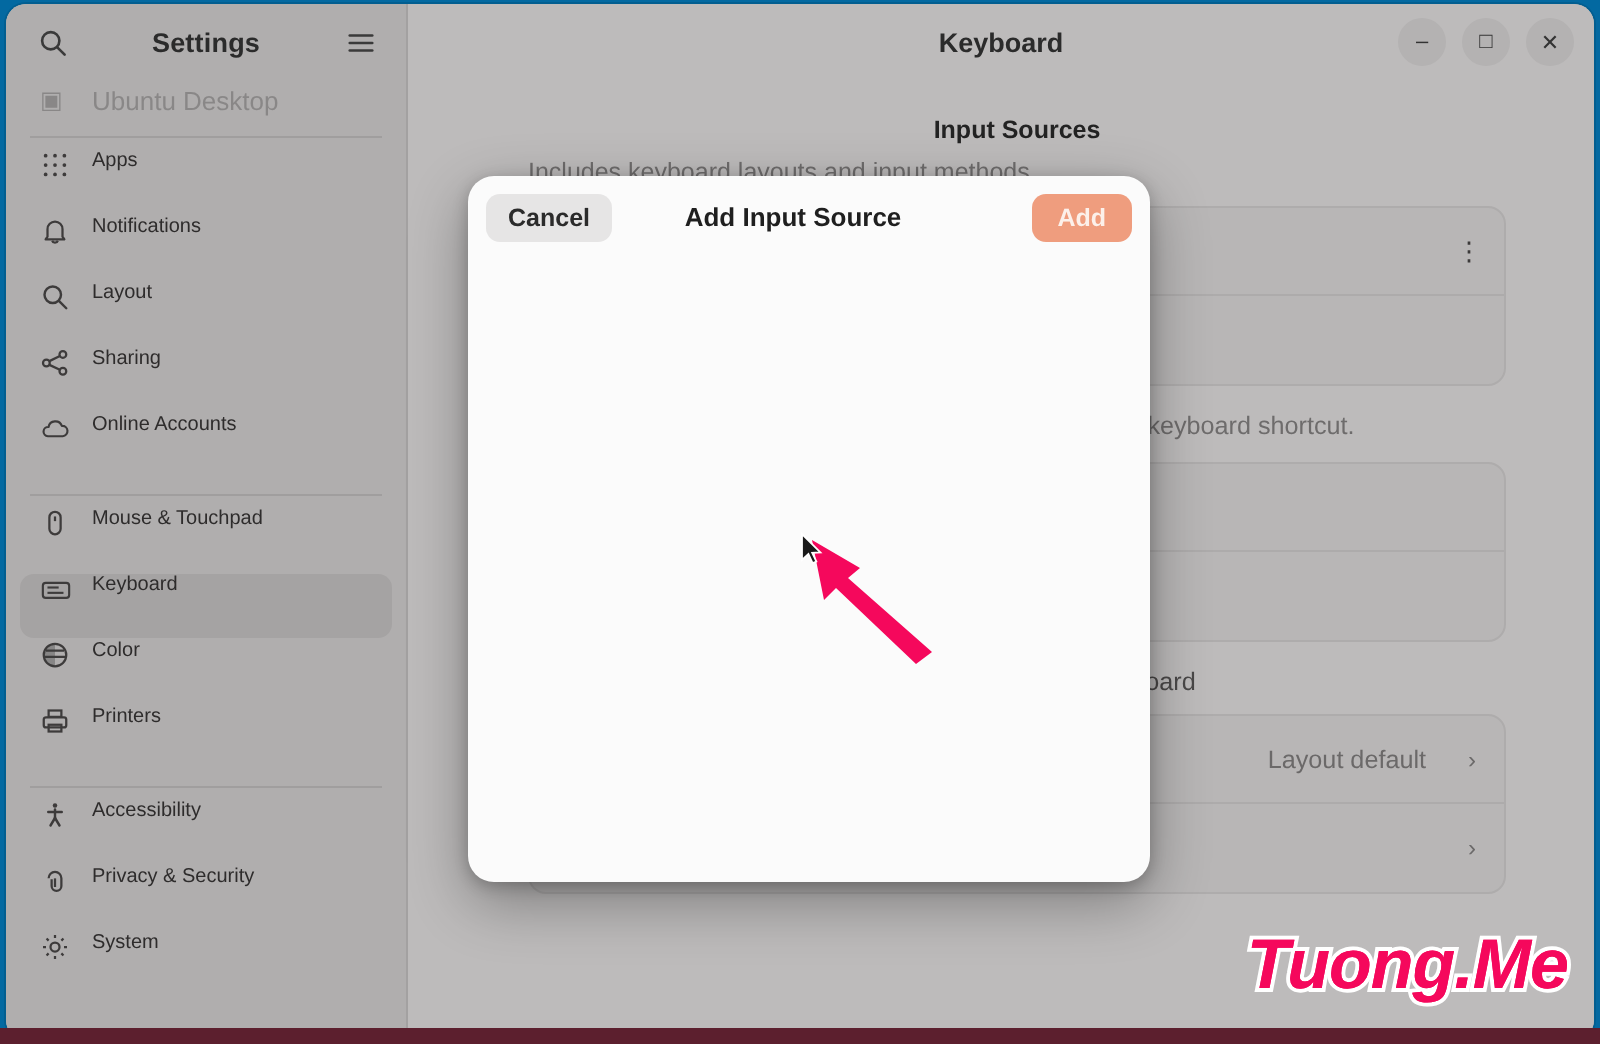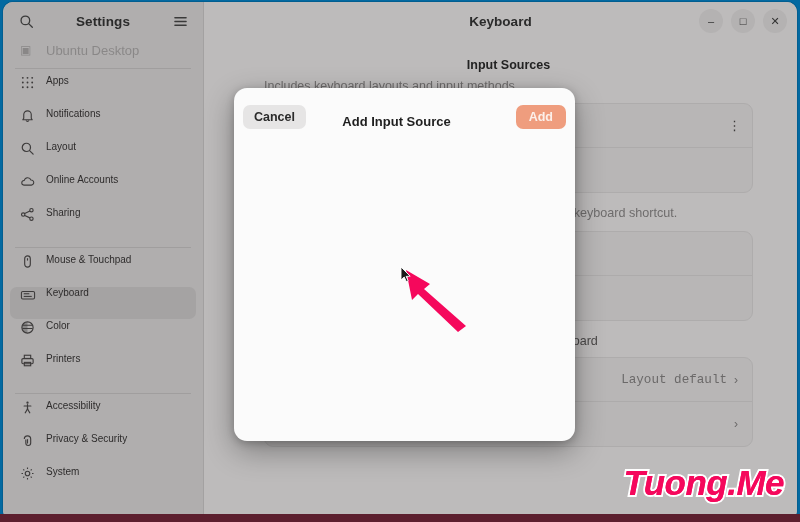--- a/index.html
+++ b/index.html
@@ -156,21 +156,21 @@
     height: 44px;
     display: flex;
     align-items: center;
     padding: 0 14px;
     font-size: 12.8px;
     color: #232323;
     border-bottom: 1px solid #adabab;
   }
   .row:last-child { border-bottom: none; }
   .row .spacer { flex: 1; }
-  .row .value { color: #6b6969; font-size: 12.6px; margin-right: 7px; font-family: Liberation Mono, monospace; }
+  .row .value { color: #6b6969; font-size: 12.6px; margin-right: 21px; }
   .row .chev { color: #6b6969; font-size: 12px; }
   .dots { letter-spacing: 0; font-size: 13px; color: #3b3939; line-height: 6px; text-align: center; width: 10px;}
   .note {
     font-size: 12.6px;
     color: #6e6c6c;
     margin: 13px 0 11px 2px;
   }
   .note2 {
     font-size: 12.6px;
     color: #4a4848;
@@ -183,21 +183,21 @@
     left: 231px; top: 86px;
     width: 341px; height: 353px;
     border-radius: 13px;
     background: #fbfbfb;
     box-shadow: 0 10px 30px rgba(0,0,0,.33), 0 2px 8px rgba(0,0,0,.22);
     overflow: hidden;
   }
   #dialog-header {
     height: 41px;
     display: flex;
-    align-items: flex-end;
+    align-items: center;
     padding: 0 9px;
     position: relative;
   }
   #btn-cancel {
     background: #e6e5e5;
     border: none;
     border-radius: 7px;
     padding: 5px 11px;
     font-size: 12.5px;
     font-weight: bold;
@@ -349,38 +349,38 @@
             <svg width="15" height="15" viewBox="0 0 16 16" fill="none" stroke="currentColor" stroke-width="1.3">
               <circle cx="6.8" cy="6.8" r="4.4"></circle>
                 <line x1="10.2" y1="10.2" x2="14" y2="14" stroke-linecap="round"></line>
             </svg>
           </span>
           <span class="nav-label">Layout</span>
         </div>
 
         <div class="nav-item">
           <span class="nav-ico">
-            <svg width="16" height="16" viewBox="0 0 18 16" fill="none" stroke="currentColor" stroke-width="1.2">
-              <path d="M4.4 11.5a2.6 2.6 0 0 1 .4-5.2 3.9 3.9 0 0 1 7.5-.6 2.9 2.9 0 0 1 .5 5.8H4.4z" stroke-linejoin="round"></path>
-            </svg>
-          </span>
-          <span class="nav-label">Online Accounts</span>
-        </div>
-
-        <div class="nav-item">
-          <span class="nav-ico">
             <svg width="15" height="15" viewBox="0 0 16 16" fill="none" stroke="currentColor" stroke-width="1.2">
               <circle cx="12.2" cy="3.4" r="1.8"></circle>
                 <circle cx="12.2" cy="12.4" r="1.8"></circle>
                 <circle cx="3.4" cy="8" r="1.8"></circle>
               <line x1="5" y1="7" x2="10.6" y2="4.3"></line>
                 <line x1="5" y1="9" x2="10.6" y2="11.6"></line>
             </svg>
           </span>
           <span class="nav-label">Sharing</span>
+        </div>
+
+        <div class="nav-item">
+          <span class="nav-ico">
+            <svg width="16" height="16" viewBox="0 0 18 16" fill="none" stroke="currentColor" stroke-width="1.2">
+              <path d="M4.4 11.5a2.6 2.6 0 0 1 .4-5.2 3.9 3.9 0 0 1 7.5-.6 2.9 2.9 0 0 1 .5 5.8H4.4z" stroke-linejoin="round"></path>
+            </svg>
+          </span>
+          <span class="nav-label">Online Accounts</span>
         </div>
 
         <div class="nav-sep"></div>
 
         <div class="nav-item">
           <span class="nav-ico">
             <svg width="15" height="15" viewBox="0 0 16 16" fill="none" stroke="currentColor" stroke-width="1.2">
               <rect x="5" y="2" width="6" height="12" rx="3"></rect>
                 <line x1="8" y1="4.5" x2="8" y2="7"></line>
             </svg>

